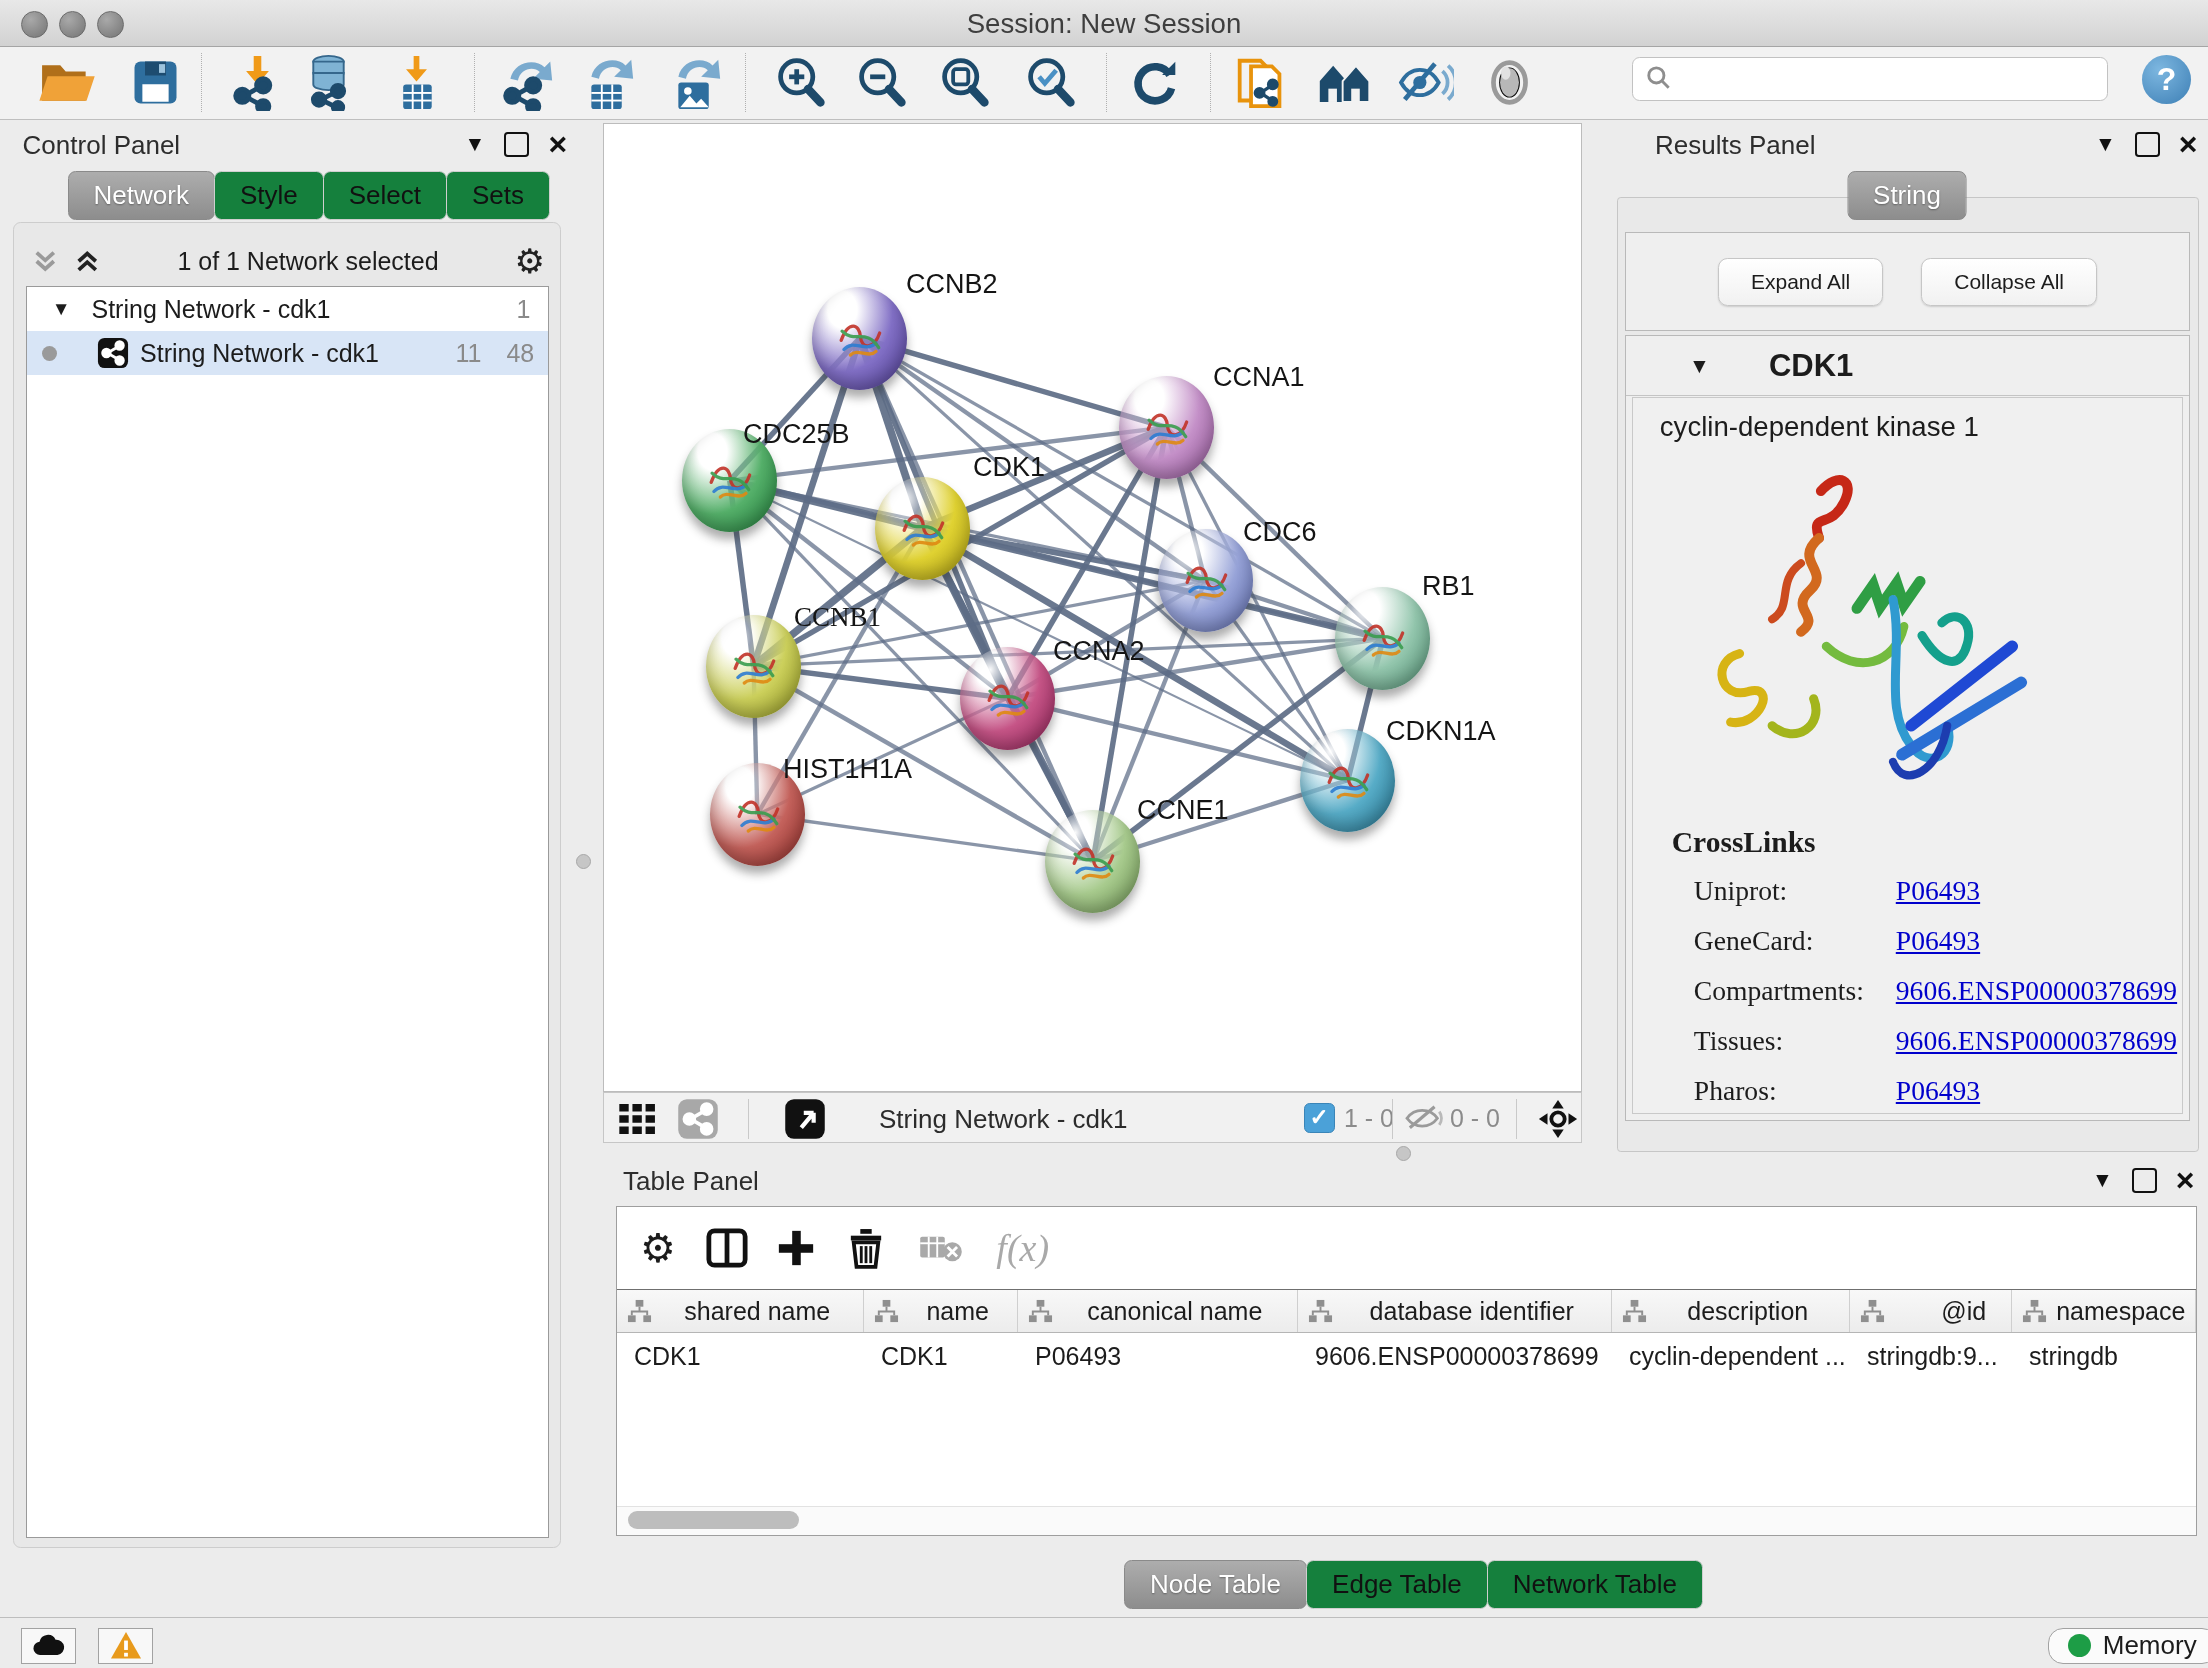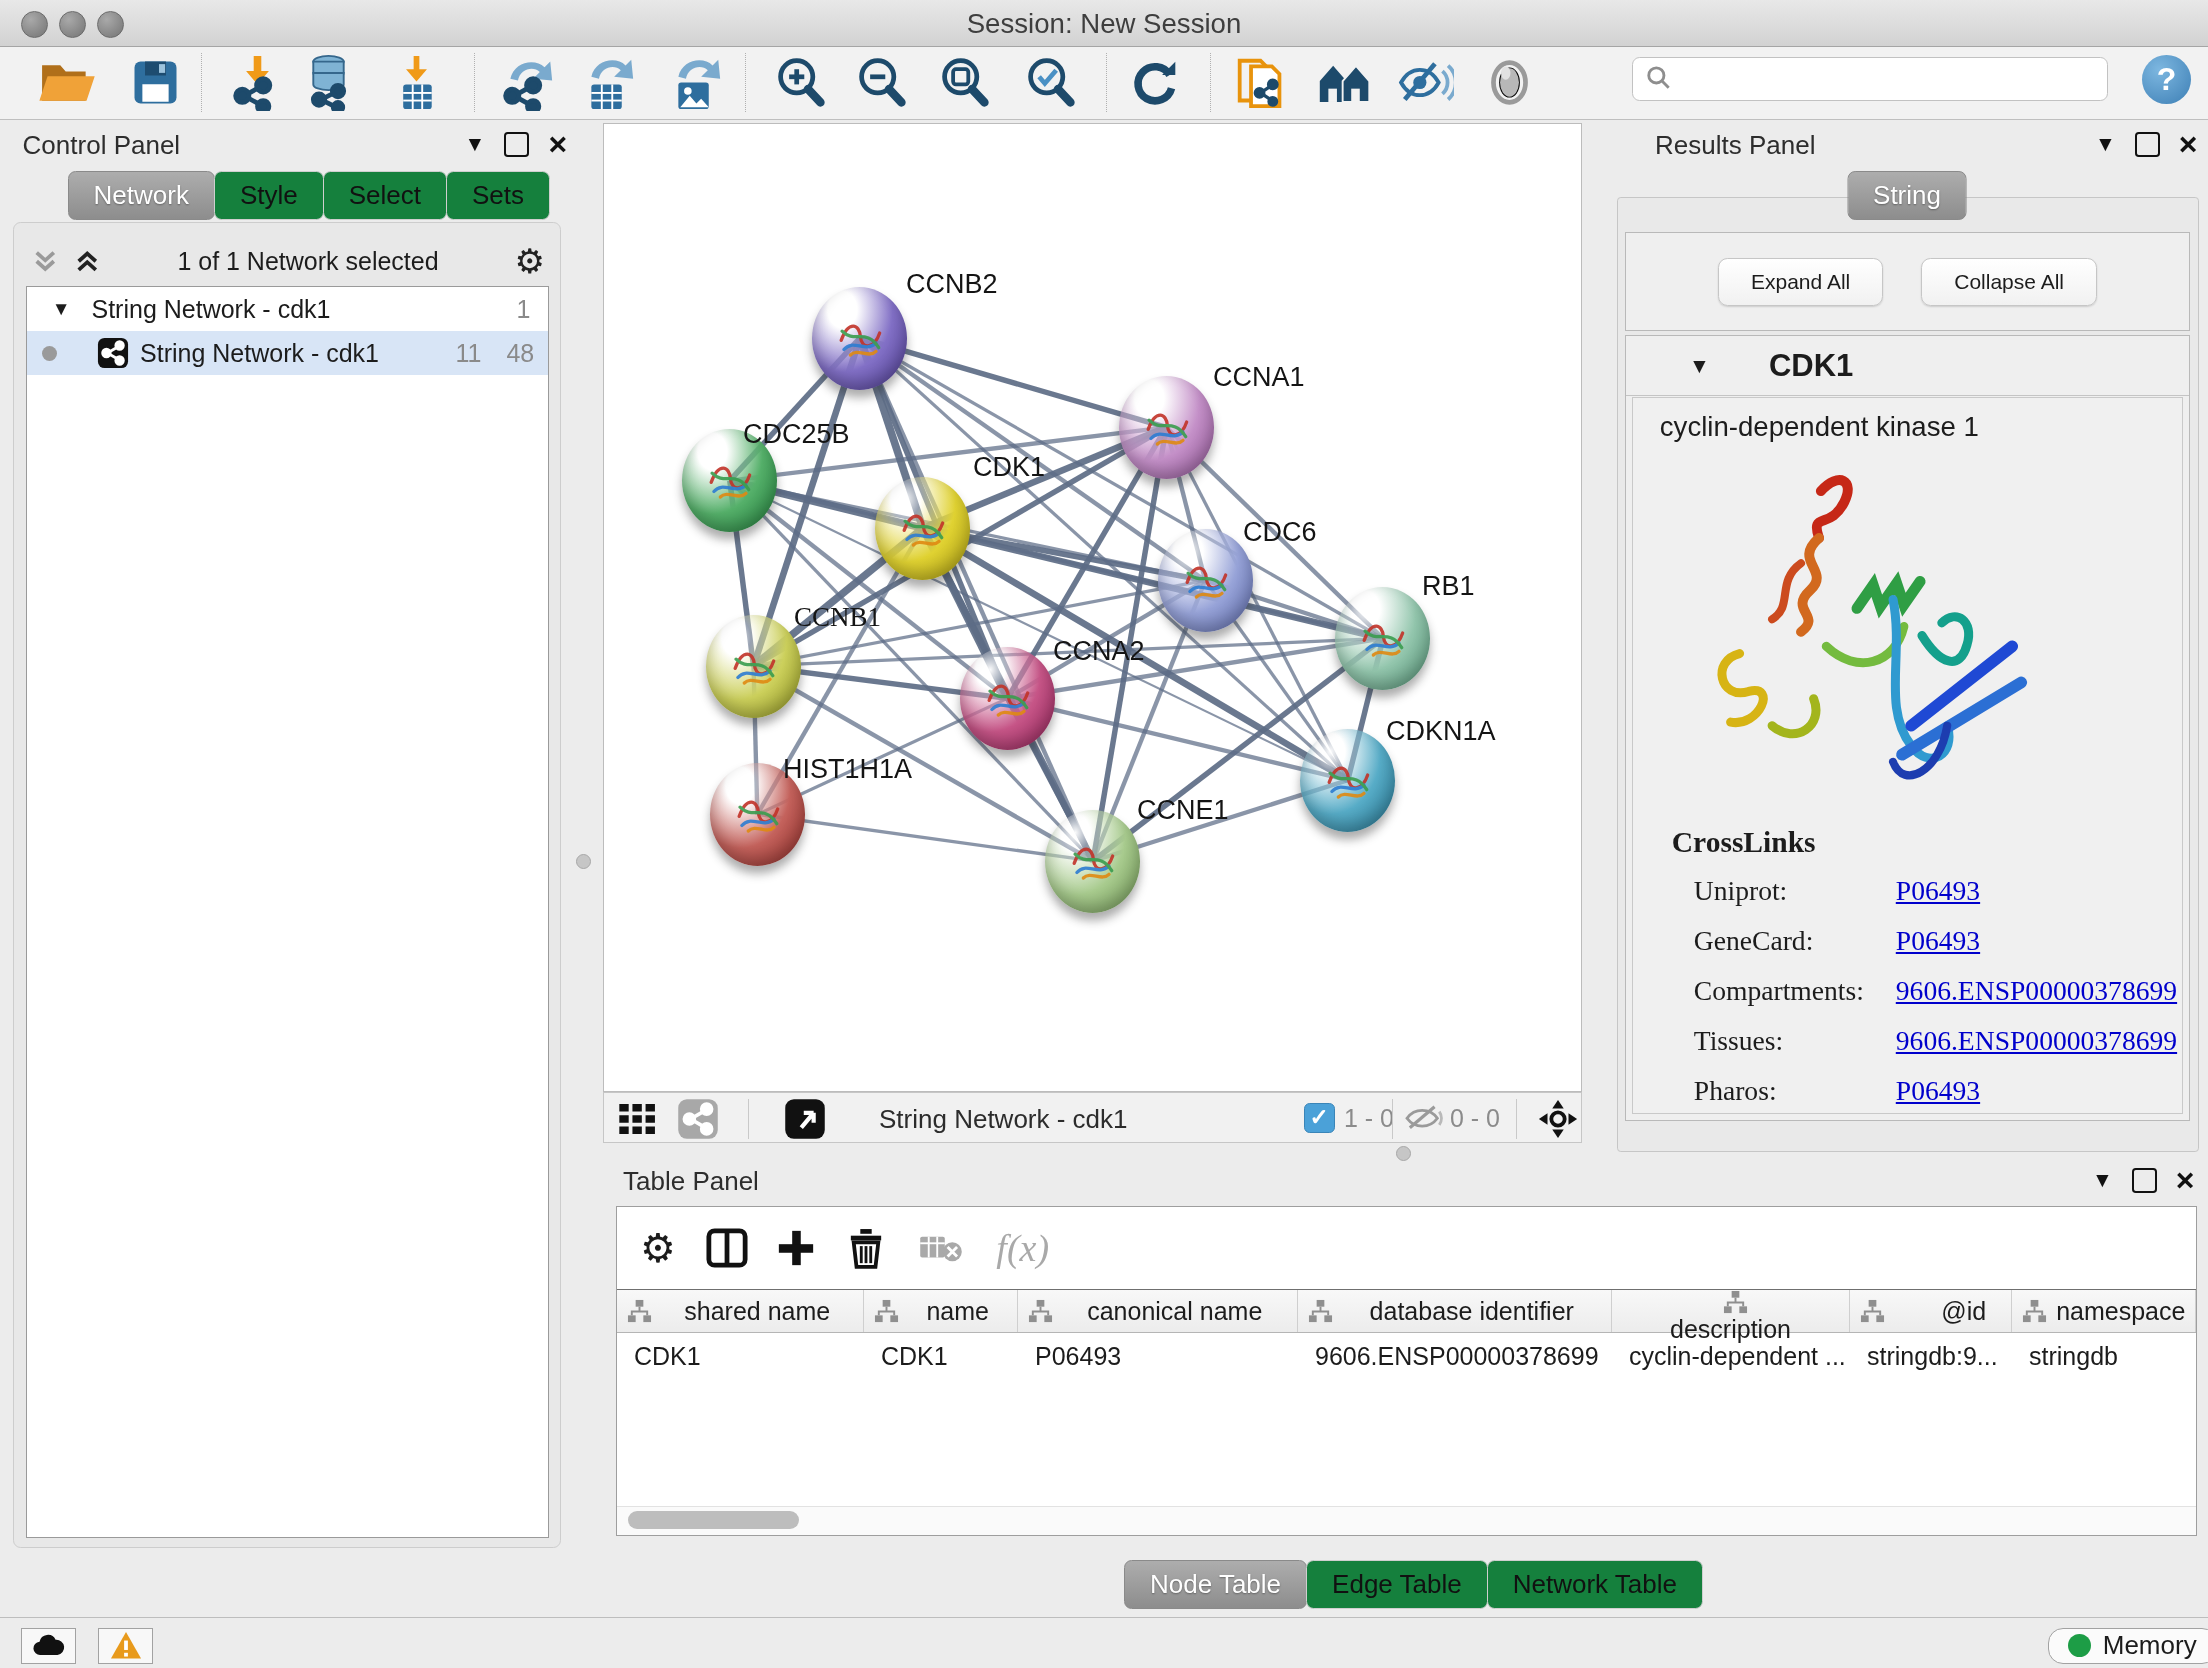--- a/index.html
+++ b/index.html
@@ -720,21 +720,21 @@
             <rect x="9" y="1" width="8" height="7"></rect>
             <rect x="1" y="17" width="8" height="7"></rect>
             <rect x="17" y="17" width="8" height="7"></rect>
           </g>
           <g stroke="#8f8f8f" stroke-width="2" fill="none">
             <path d="M13 8 v5 M5 17 v-4 h16 v4"></path>
           </g>
         </svg>
         <span>database identifier</span>
       </div>
-      <div class="th" style="width: 238px; flex-direction: column;">
+      <div class="th" style="width: 238px;">
         <svg width="25" height="25" viewBox="0 0 26 26" style="margin-left:9.5px;flex:none">
           <g fill="#8f8f8f">
             <rect x="9" y="1" width="8" height="7"></rect>
             <rect x="1" y="17" width="8" height="7"></rect>
             <rect x="17" y="17" width="8" height="7"></rect>
           </g>
           <g stroke="#8f8f8f" stroke-width="2" fill="none">
             <path d="M13 8 v5 M5 17 v-4 h16 v4"></path>
           </g>
         </svg>

